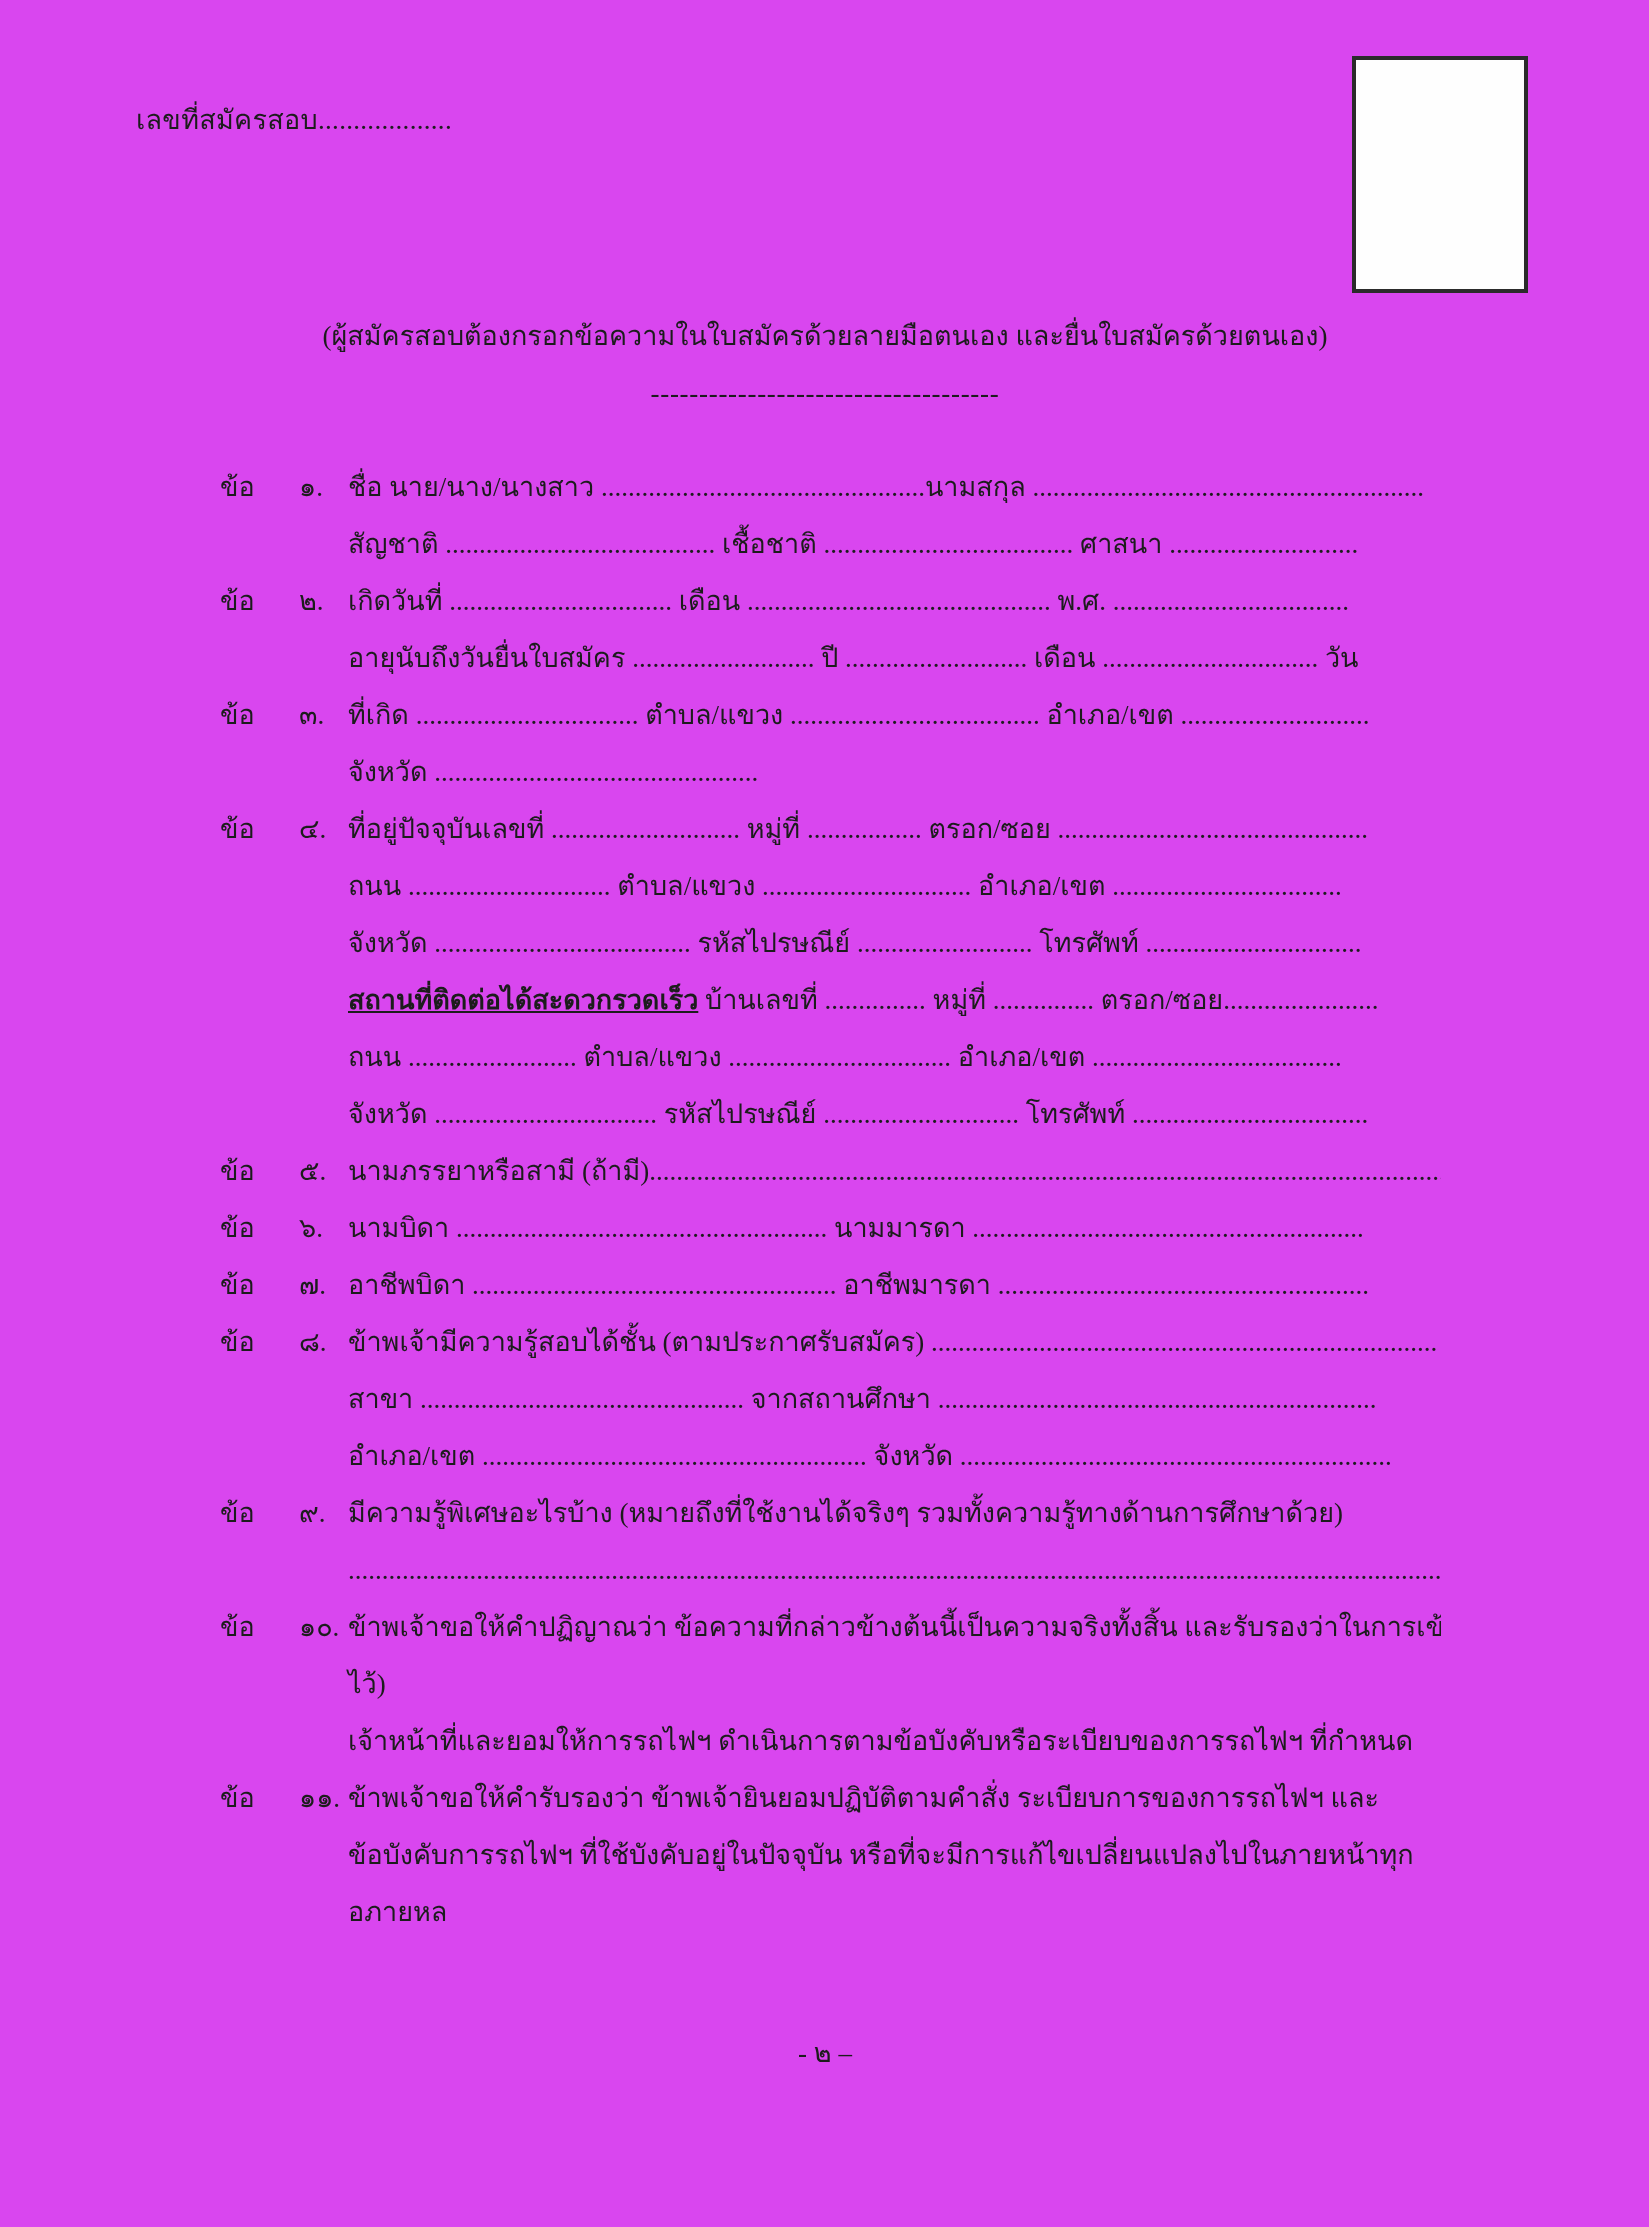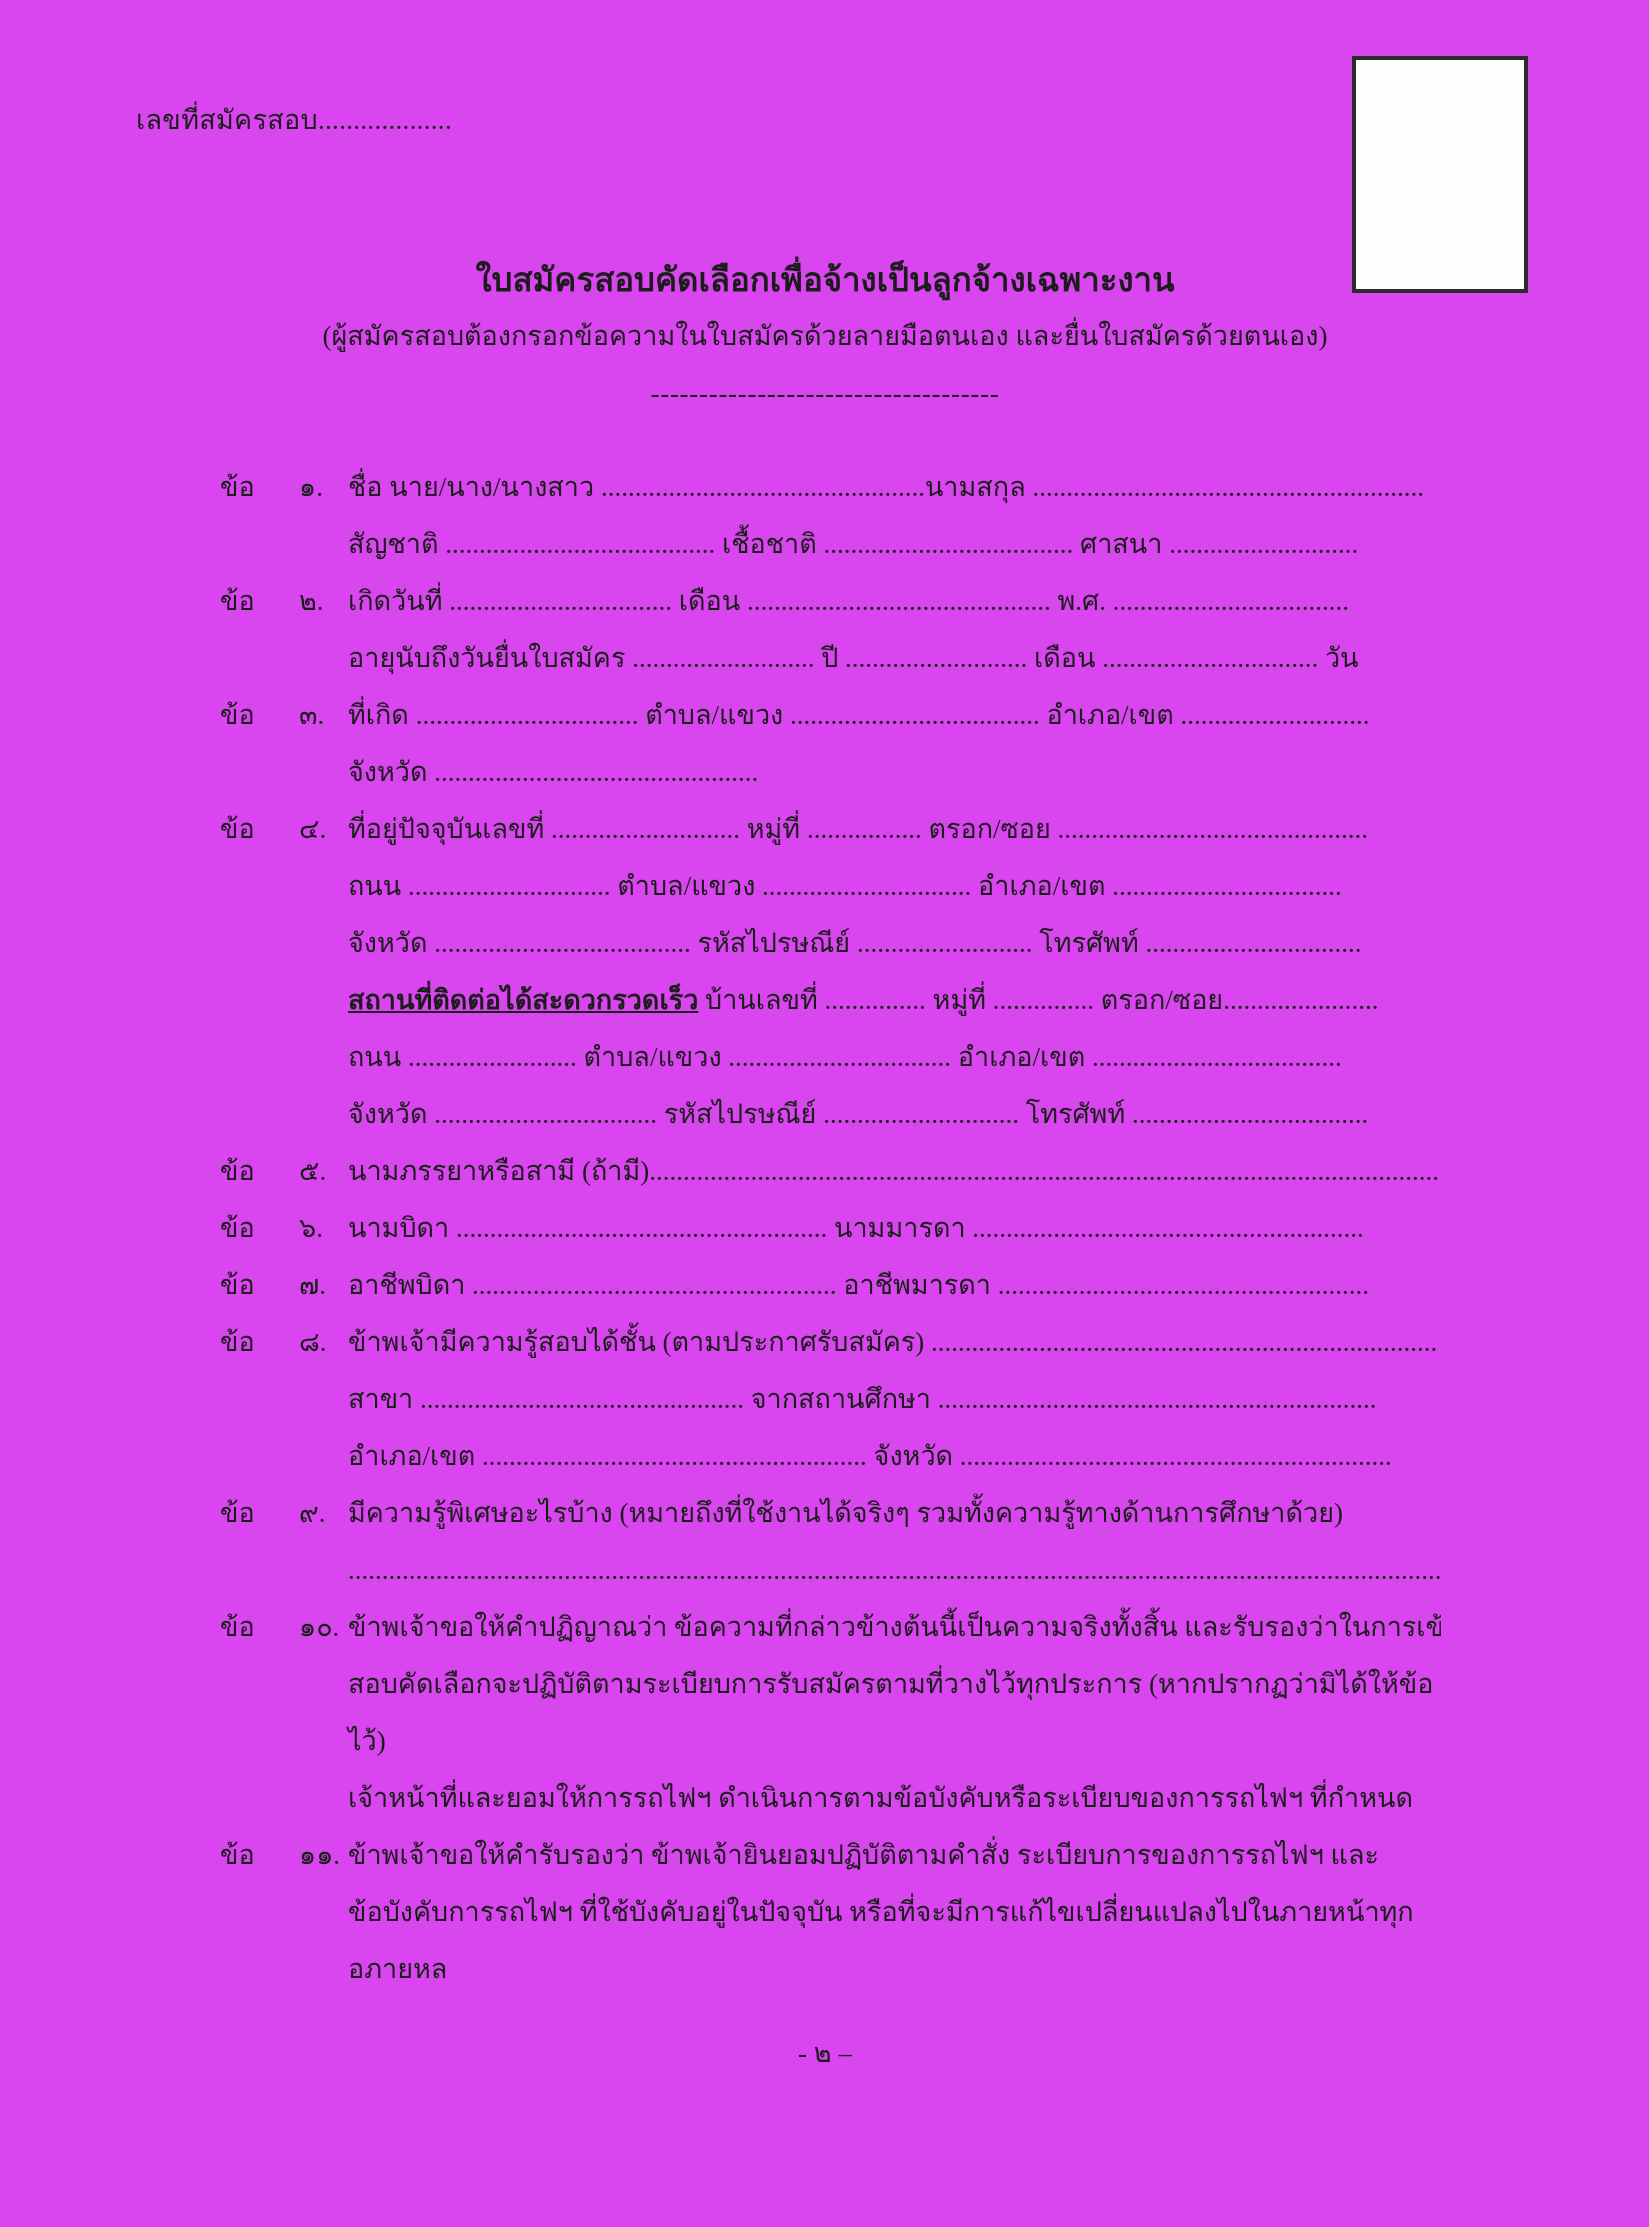--- a/index.html
+++ b/index.html
@@ -80,21 +80,20 @@
   }
 </style>
 </head>
 <body>
 
 <div class="page">
   <div class="appnum">เลขที่สมัครสอบ...................</div>
 
   <div class="photo-box"></div>
 
-  <div class="title">ใบสมัครสอบคัดเลือกเพื่อจ้างเป็นลูกจ้างเฉพาะงาน</div>
 
   <div class="subtitle">(ผู้สมัครสอบต้องกรอกข้อความในใบสมัครด้วยลายมือตนเอง และยื่นใบสมัครด้วยตนเอง)</div>
 
   <div class="sep">------------------------------------</div>
 
   <div class="lines">
       <div class="line"><span class="lbl">ข้อ</span><span class="num">๑.</span><span class="txt">ชื่อ นาย/นาง/นางสาว  ................................................นามสกุล ..........................................................</span></div>
       <div class="line"><span class="lbl"></span><span class="num"></span><span class="txt">สัญชาติ ........................................ เชื้อชาติ ..................................... ศาสนา ............................</span></div>
       <div class="line"><span class="lbl">ข้อ</span><span class="num">๒.</span><span class="txt">เกิดวันที่ ................................. เดือน ............................................. พ.ศ. ...................................</span></div>
       <div class="line"><span class="lbl"></span><span class="num"></span><span class="txt">อายุนับถึงวันยื่นใบสมัคร ........................... ปี ........................... เดือน ................................ วัน</span></div>
@@ -108,21 +107,20 @@
       <div class="line"><span class="lbl"></span><span class="num"></span><span class="txt">จังหวัด ................................. รหัสไปรษณีย์ ............................. โทรศัพท์ ...................................</span></div>
       <div class="line"><span class="lbl">ข้อ</span><span class="num">๕.</span><span class="txt">นามภรรยาหรือสามี (ถ้ามี)...................................................................................................................................</span></div>
       <div class="line"><span class="lbl">ข้อ</span><span class="num">๖.</span><span class="txt">นามบิดา ....................................................... นามมารดา ..........................................................</span></div>
       <div class="line"><span class="lbl">ข้อ</span><span class="num">๗.</span><span class="txt">อาชีพบิดา ...................................................... อาชีพมารดา .......................................................</span></div>
       <div class="line"><span class="lbl">ข้อ</span><span class="num">๘.</span><span class="txt">ข้าพเจ้ามีความรู้สอบได้ชั้น (ตามประกาศรับสมัคร) ...........................................................................</span></div>
       <div class="line"><span class="lbl"></span><span class="num"></span><span class="txt">สาขา ................................................ จากสถานศึกษา .................................................................</span></div>
       <div class="line"><span class="lbl"></span><span class="num"></span><span class="txt">อำเภอ/เขต ......................................................... จังหวัด ................................................................</span></div>
       <div class="line"><span class="lbl">ข้อ</span><span class="num">๙.</span><span class="txt">มีความรู้พิเศษอะไรบ้าง (หมายถึงที่ใช้งานได้จริงๆ รวมทั้งความรู้ทางด้านการศึกษาด้วย)</span></div>
       <div class="line"><span class="lbl"></span><span class="num"></span><span class="txt">................................................................................................................................................................................................</span></div>
       <div class="line"><span class="lbl">ข้อ</span><span class="num">๑๐.</span><span class="txt">ข้าพเจ้าขอให้คำปฏิญาณว่า ข้อความที่กล่าวข้างต้นนี้เป็นความจริงทั้งสิ้น และรับรองว่าในการเข้า</span></div>
-      <div class="line"><span class="lbl"></span><span class="num"></span><span class="txt">สอบคัดเลือกจะปฏิบัติตามระเบียบการรับสมัครตามที่วางไว้ทุกประการ (หากปรากฏว่ามิได้ให้ข้อ</span></div>
       <div class="line"><span class="lbl"></span><span class="num"></span><span class="txt">ไว้)</span></div>
       <div class="line"><span class="lbl"></span><span class="num"></span><span class="txt">เจ้าหน้าที่และยอมให้การรถไฟฯ ดำเนินการตามข้อบังคับหรือระเบียบของการรถไฟฯ ที่กำหนด</span></div>
       <div class="line"><span class="lbl">ข้อ</span><span class="num">๑๑.</span><span class="txt">ข้าพเจ้าขอให้คำรับรองว่า ข้าพเจ้ายินยอมปฏิบัติตามคำสั่ง ระเบียบการของการรถไฟฯ และ</span></div>
       <div class="line"><span class="lbl"></span><span class="num"></span><span class="txt">ข้อบังคับการรถไฟฯ ที่ใช้บังคับอยู่ในปัจจุบัน หรือที่จะมีการแก้ไขเปลี่ยนแปลงไปในภายหน้าทุก</span></div>
       <div class="line"><span class="lbl"></span><span class="num"></span><span class="txt">อภายหล</span></div>
     </div>
 
   <div class="pagenum">- ๒ –</div>
 </div>
 

